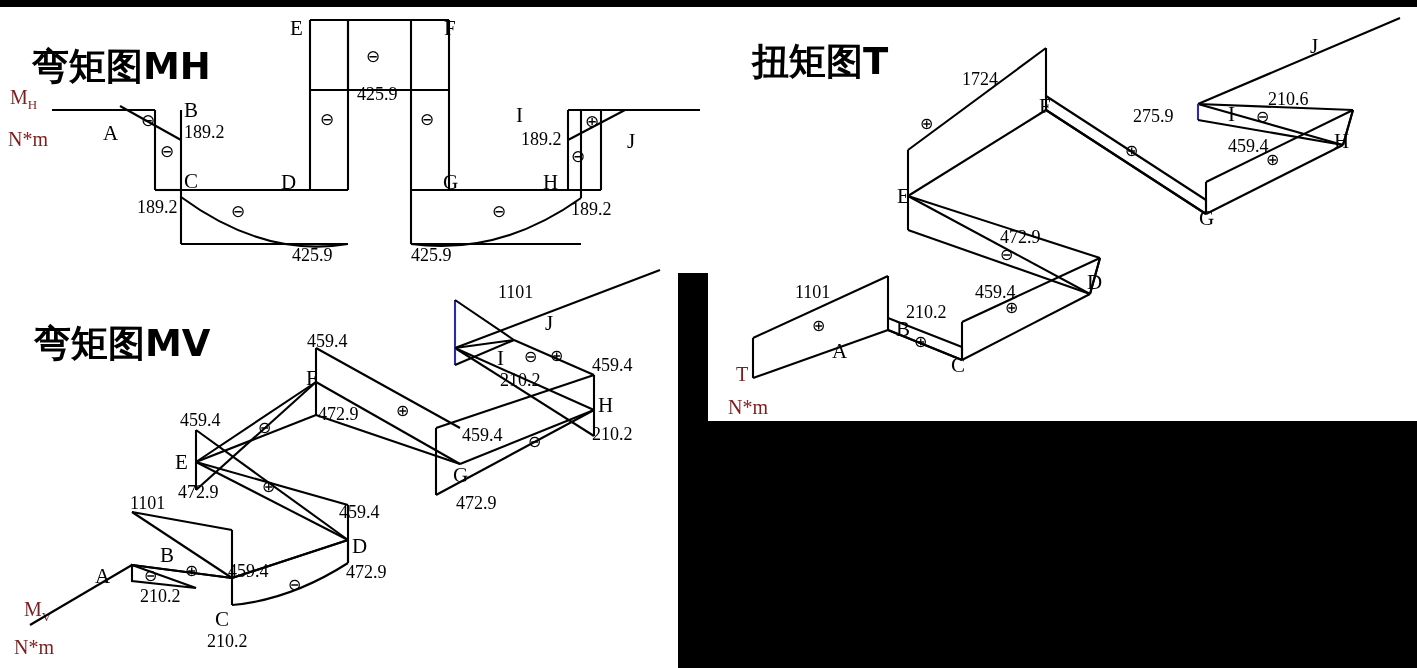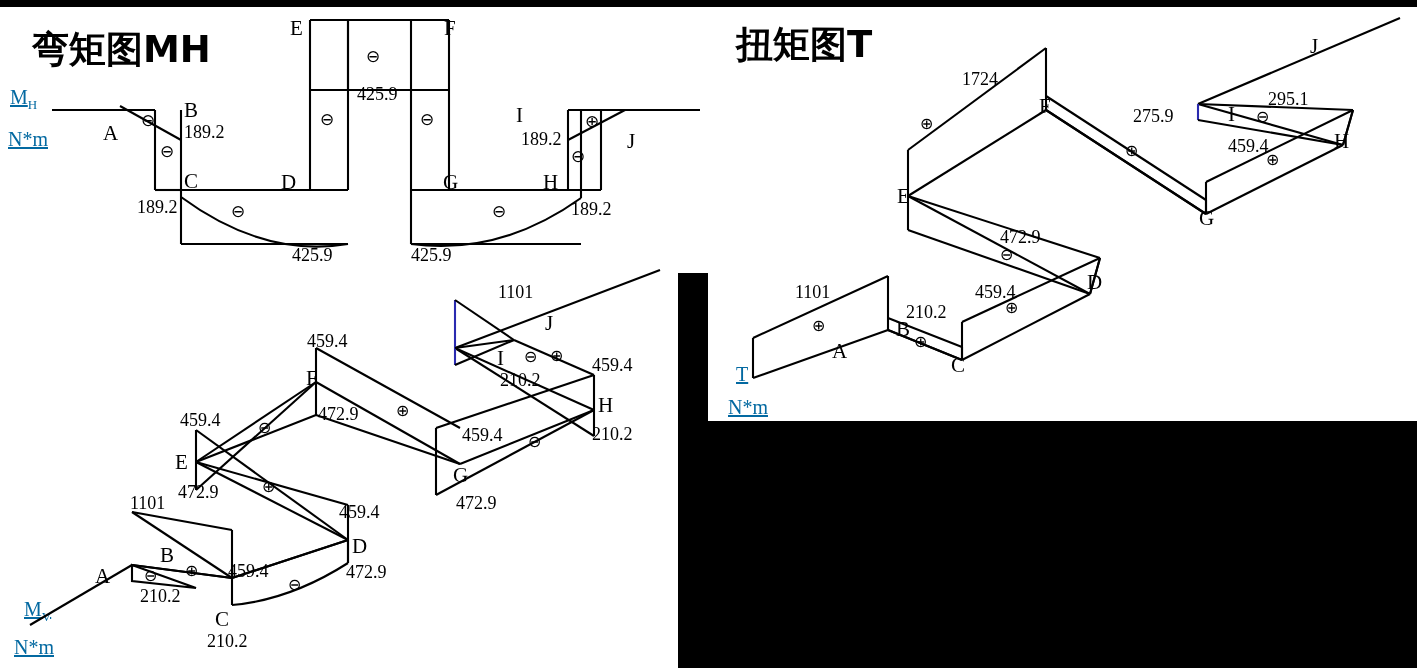--- a/index.html
+++ b/index.html
@@ -9,38 +9,38 @@
   }
   #stage{position:absolute;left:0;top:0;width:1417px;height:668px;background:#fff;}
   .title{
     position:absolute;
     font-family:"DejaVu Sans", sans-serif;
     font-weight:700;
     font-size:37px;
     color:#000;
     letter-spacing:0px;
     white-space:nowrap;
+    margin-top:17px;
   }
   .lbl{
     position:absolute;
     font-family:"Liberation Serif", serif;
     font-size:19px;
     color:#000;
     white-space:nowrap;
     line-height:1;
   }
   .lbl.num{font-size:18px;}
   .lbl.pt{font-size:21px;}
   .axis-lbl{
     position:absolute;
     font-family:"Liberation Serif", serif;
     font-size:20px;
-    color:#0369a1;
+    color:#7f1d1d;
     white-space:nowrap;
-    text-decoration:underline;
   }
   .axis-lbl sub{font-size:13px;}
   svg{position:absolute;left:0;top:0;overflow:visible;}
   .blackbar{position:absolute;background:#000;}
 </style>
 </head>
 <body>
 
 <div id="stage">
 
@@ -121,20 +121,21 @@
   <div class="lbl" style="left:141px;top:112px;font-size:17px;">⊖</div>
   <div class="lbl" style="left:160px;top:143px;font-size:17px;">⊖</div>
   <div class="lbl" style="left:231px;top:203px;font-size:17px;">⊖</div>
   <div class="lbl" style="left:320px;top:111px;font-size:17px;">⊖</div>
   <div class="lbl" style="left:366px;top:48px;font-size:17px;">⊖</div>
   <div class="lbl" style="left:420px;top:111px;font-size:17px;">⊖</div>
   <div class="lbl" style="left:492px;top:203px;font-size:17px;">⊖</div>
   <div class="lbl" style="left:585px;top:113px;font-size:17px;">⊕</div>
   <div class="lbl" style="left:571px;top:148px;font-size:17px;">⊖</div>
 
+  <div class="title" style="left:34px;top:302px;">弯矩图MV</div>
 
   <div class="axis-lbl" style="left:24px;top:598px;">M<sub>V</sub></div>
   <div class="axis-lbl" style="left:14px;top:636px;">N*m</div>
 
   <svg width="1417" height="668">
     <g fill="none" stroke="#000" stroke-width="2.1">
 
       <path d="M30,625 L132,565"></path>
       <path d="M132,565 L232,578"></path>
       <path d="M232,578 L348,540"></path>
@@ -217,21 +218,21 @@
   <div class="lbl" style="left:144px;top:568px;font-size:16px;">⊖</div>
   <div class="lbl" style="left:185px;top:563px;font-size:16px;">⊕</div>
   <div class="lbl" style="left:288px;top:577px;font-size:16px;">⊖</div>
   <div class="lbl" style="left:262px;top:479px;font-size:16px;">⊕</div>
   <div class="lbl" style="left:258px;top:420px;font-size:16px;">⊖</div>
   <div class="lbl" style="left:396px;top:403px;font-size:16px;">⊕</div>
   <div class="lbl" style="left:528px;top:434px;font-size:16px;">⊖</div>
   <div class="lbl" style="left:524px;top:349px;font-size:16px;">⊖</div>
   <div class="lbl" style="left:550px;top:348px;font-size:16px;">⊕</div>
 
-  <div class="title" style="left:736px;top:20px;">扭矩图T</div>
+  <div class="title" style="left:752px;top:20px;">扭矩图T</div>
 
   <div class="axis-lbl" style="left:736px;top:363px;">T</div>
   <div class="axis-lbl" style="left:728px;top:396px;">N*m</div>
 
   <svg width="1417" height="668">
     <g fill="none" stroke="#000" stroke-width="2.1">
 
       <path d="M753,378 L888,330"></path>
       <path d="M888,330 L962,360"></path>
       <path d="M962,360 L1090,294"></path>
@@ -289,21 +290,21 @@
   <div class="lbl pt" style="left:1228px;top:104px;">I</div>
   <div class="lbl pt" style="left:1310px;top:36px;">J</div>
 
   <div class="lbl num" style="left:795px;top:283px;">1101</div>
   <div class="lbl num" style="left:906px;top:303px;">210.2</div>
   <div class="lbl num" style="left:975px;top:283px;">459.4</div>
   <div class="lbl num" style="left:1000px;top:228px;">472.9</div>
   <div class="lbl num" style="left:962px;top:70px;">1724</div>
   <div class="lbl num" style="left:1133px;top:107px;">275.9</div>
   <div class="lbl num" style="left:1228px;top:137px;">459.4</div>
-  <div class="lbl num" style="left:1268px;top:90px;">295.1</div>
+  <div class="lbl num" style="left:1268px;top:90px;">210.6</div>
 
   <div class="lbl" style="left:812px;top:318px;font-size:16px;">⊕</div>
   <div class="lbl" style="left:914px;top:334px;font-size:16px;">⊕</div>
   <div class="lbl" style="left:1005px;top:300px;font-size:16px;">⊕</div>
   <div class="lbl" style="left:1000px;top:247px;font-size:16px;">⊖</div>
   <div class="lbl" style="left:920px;top:116px;font-size:16px;">⊕</div>
   <div class="lbl" style="left:1125px;top:143px;font-size:16px;">⊕</div>
   <div class="lbl" style="left:1266px;top:152px;font-size:16px;">⊕</div>
   <div class="lbl" style="left:1256px;top:109px;font-size:16px;">⊖</div>
 

